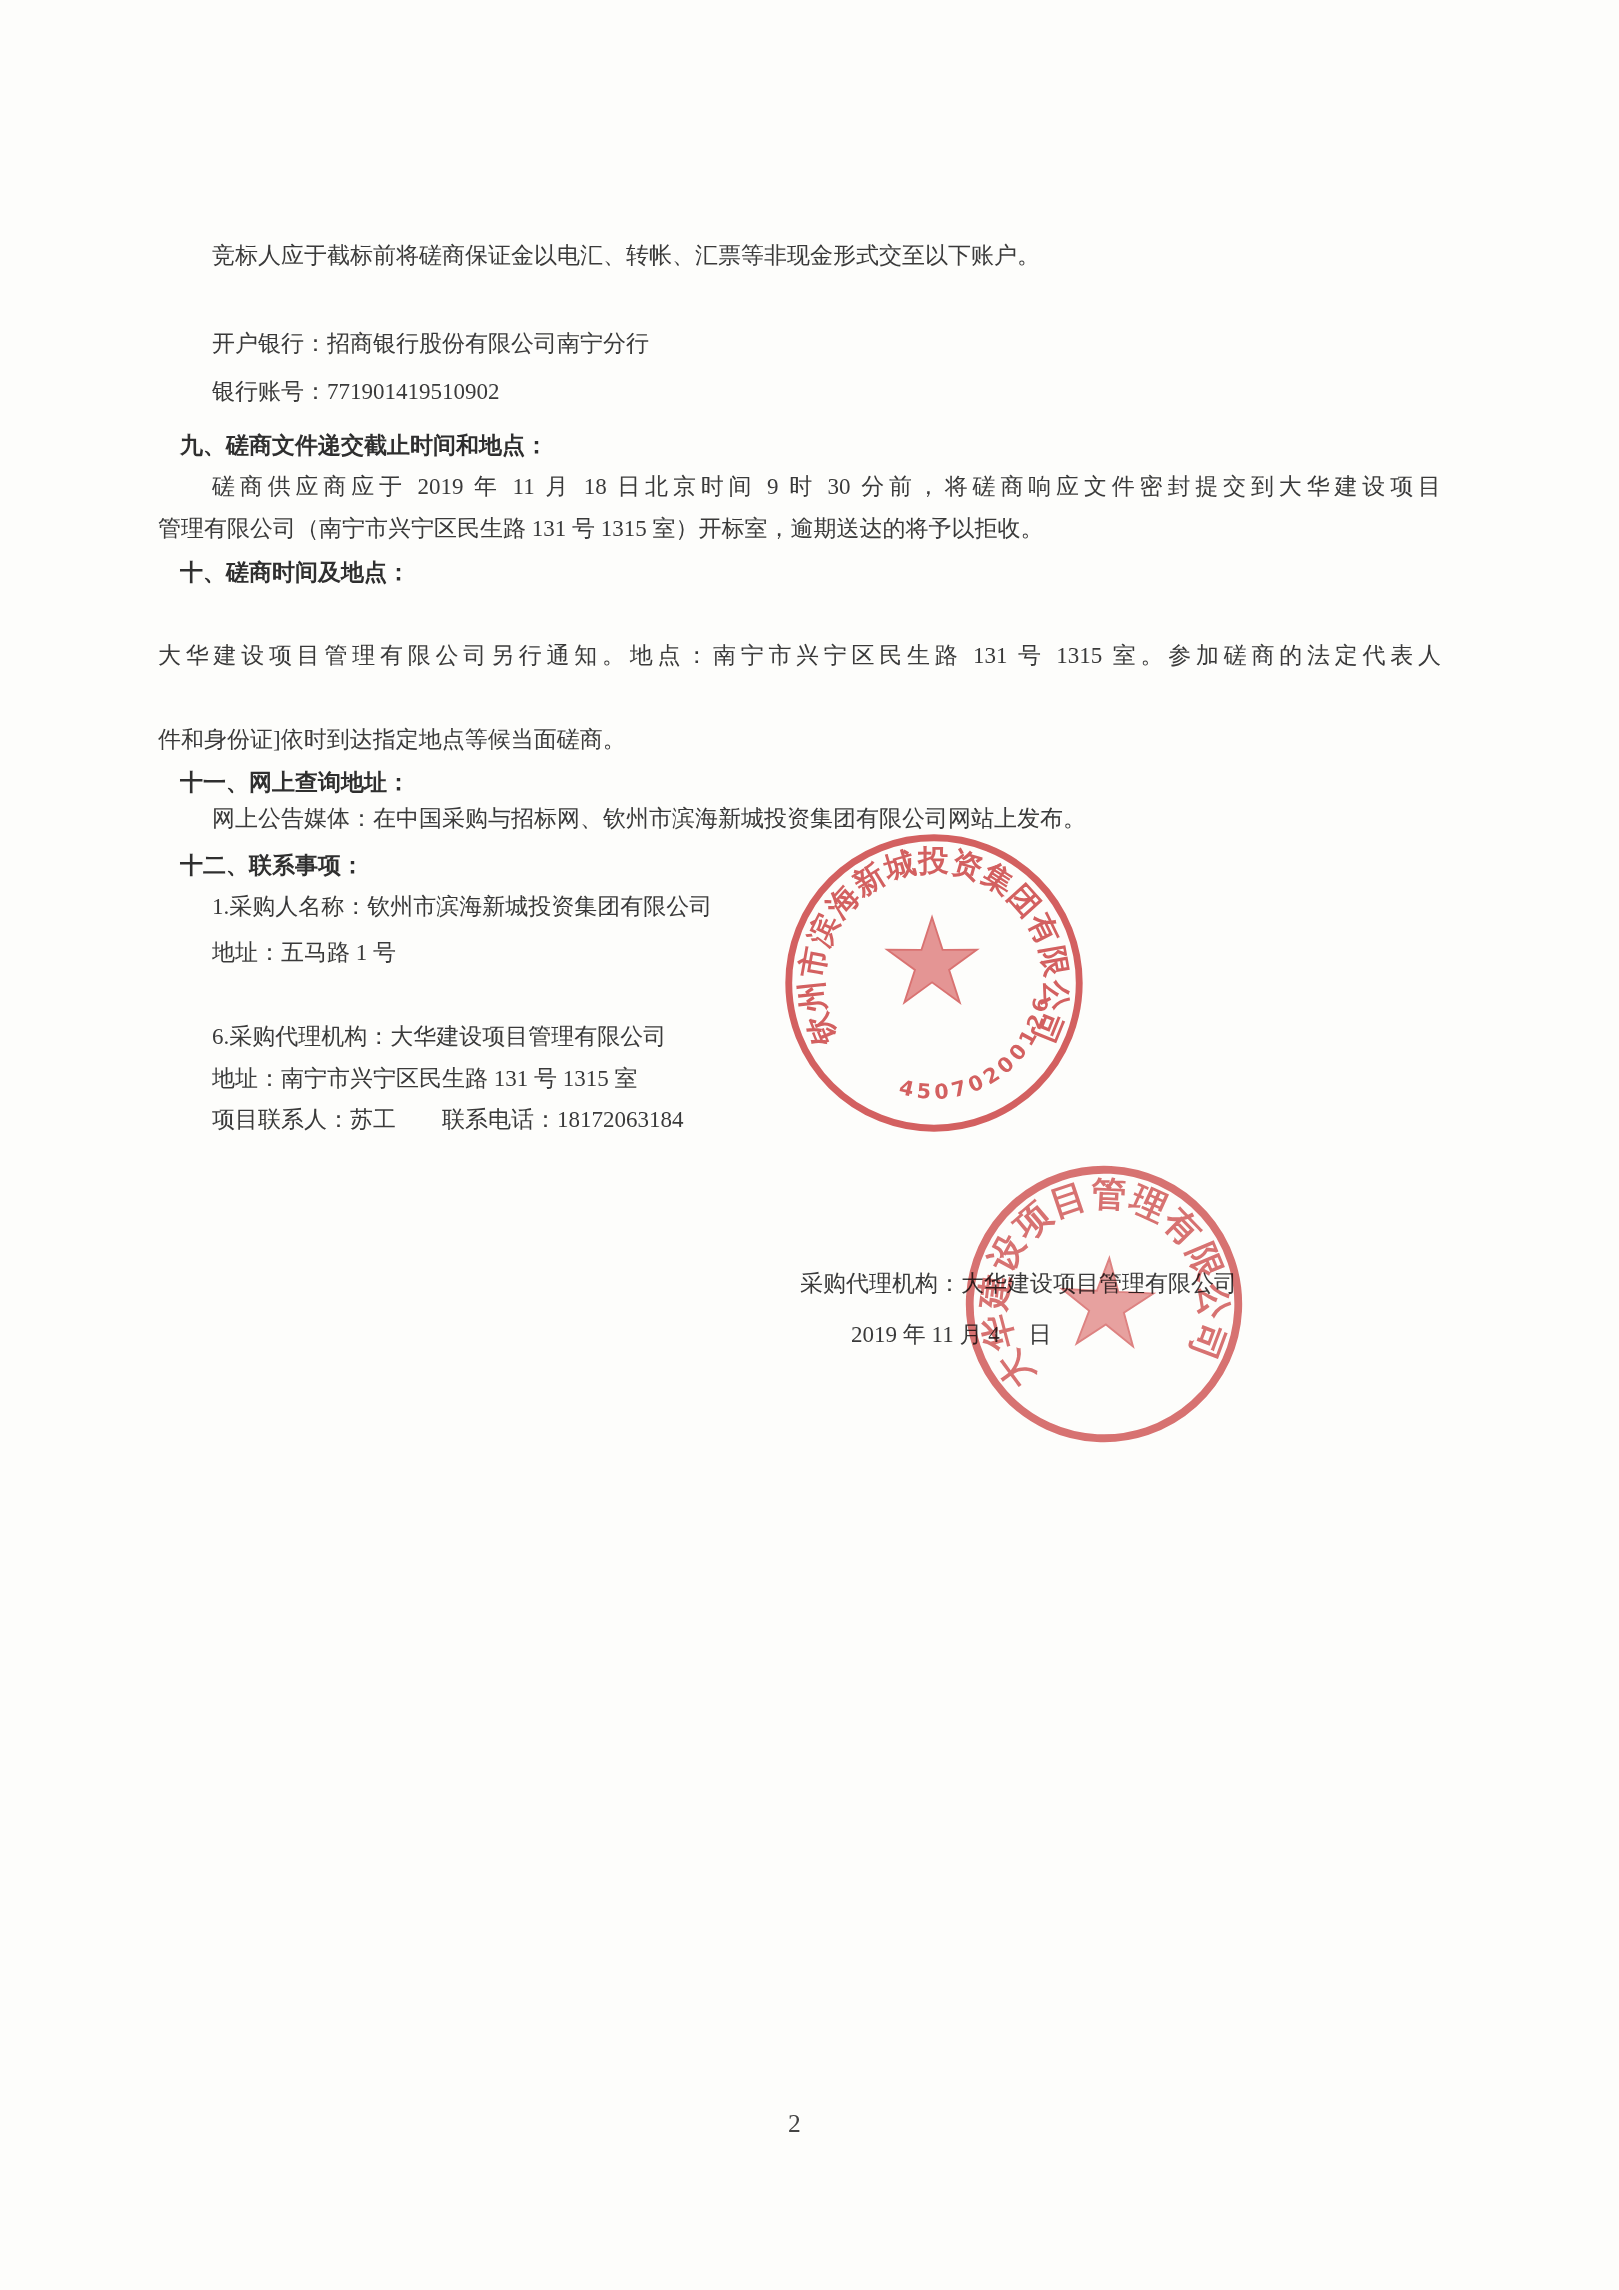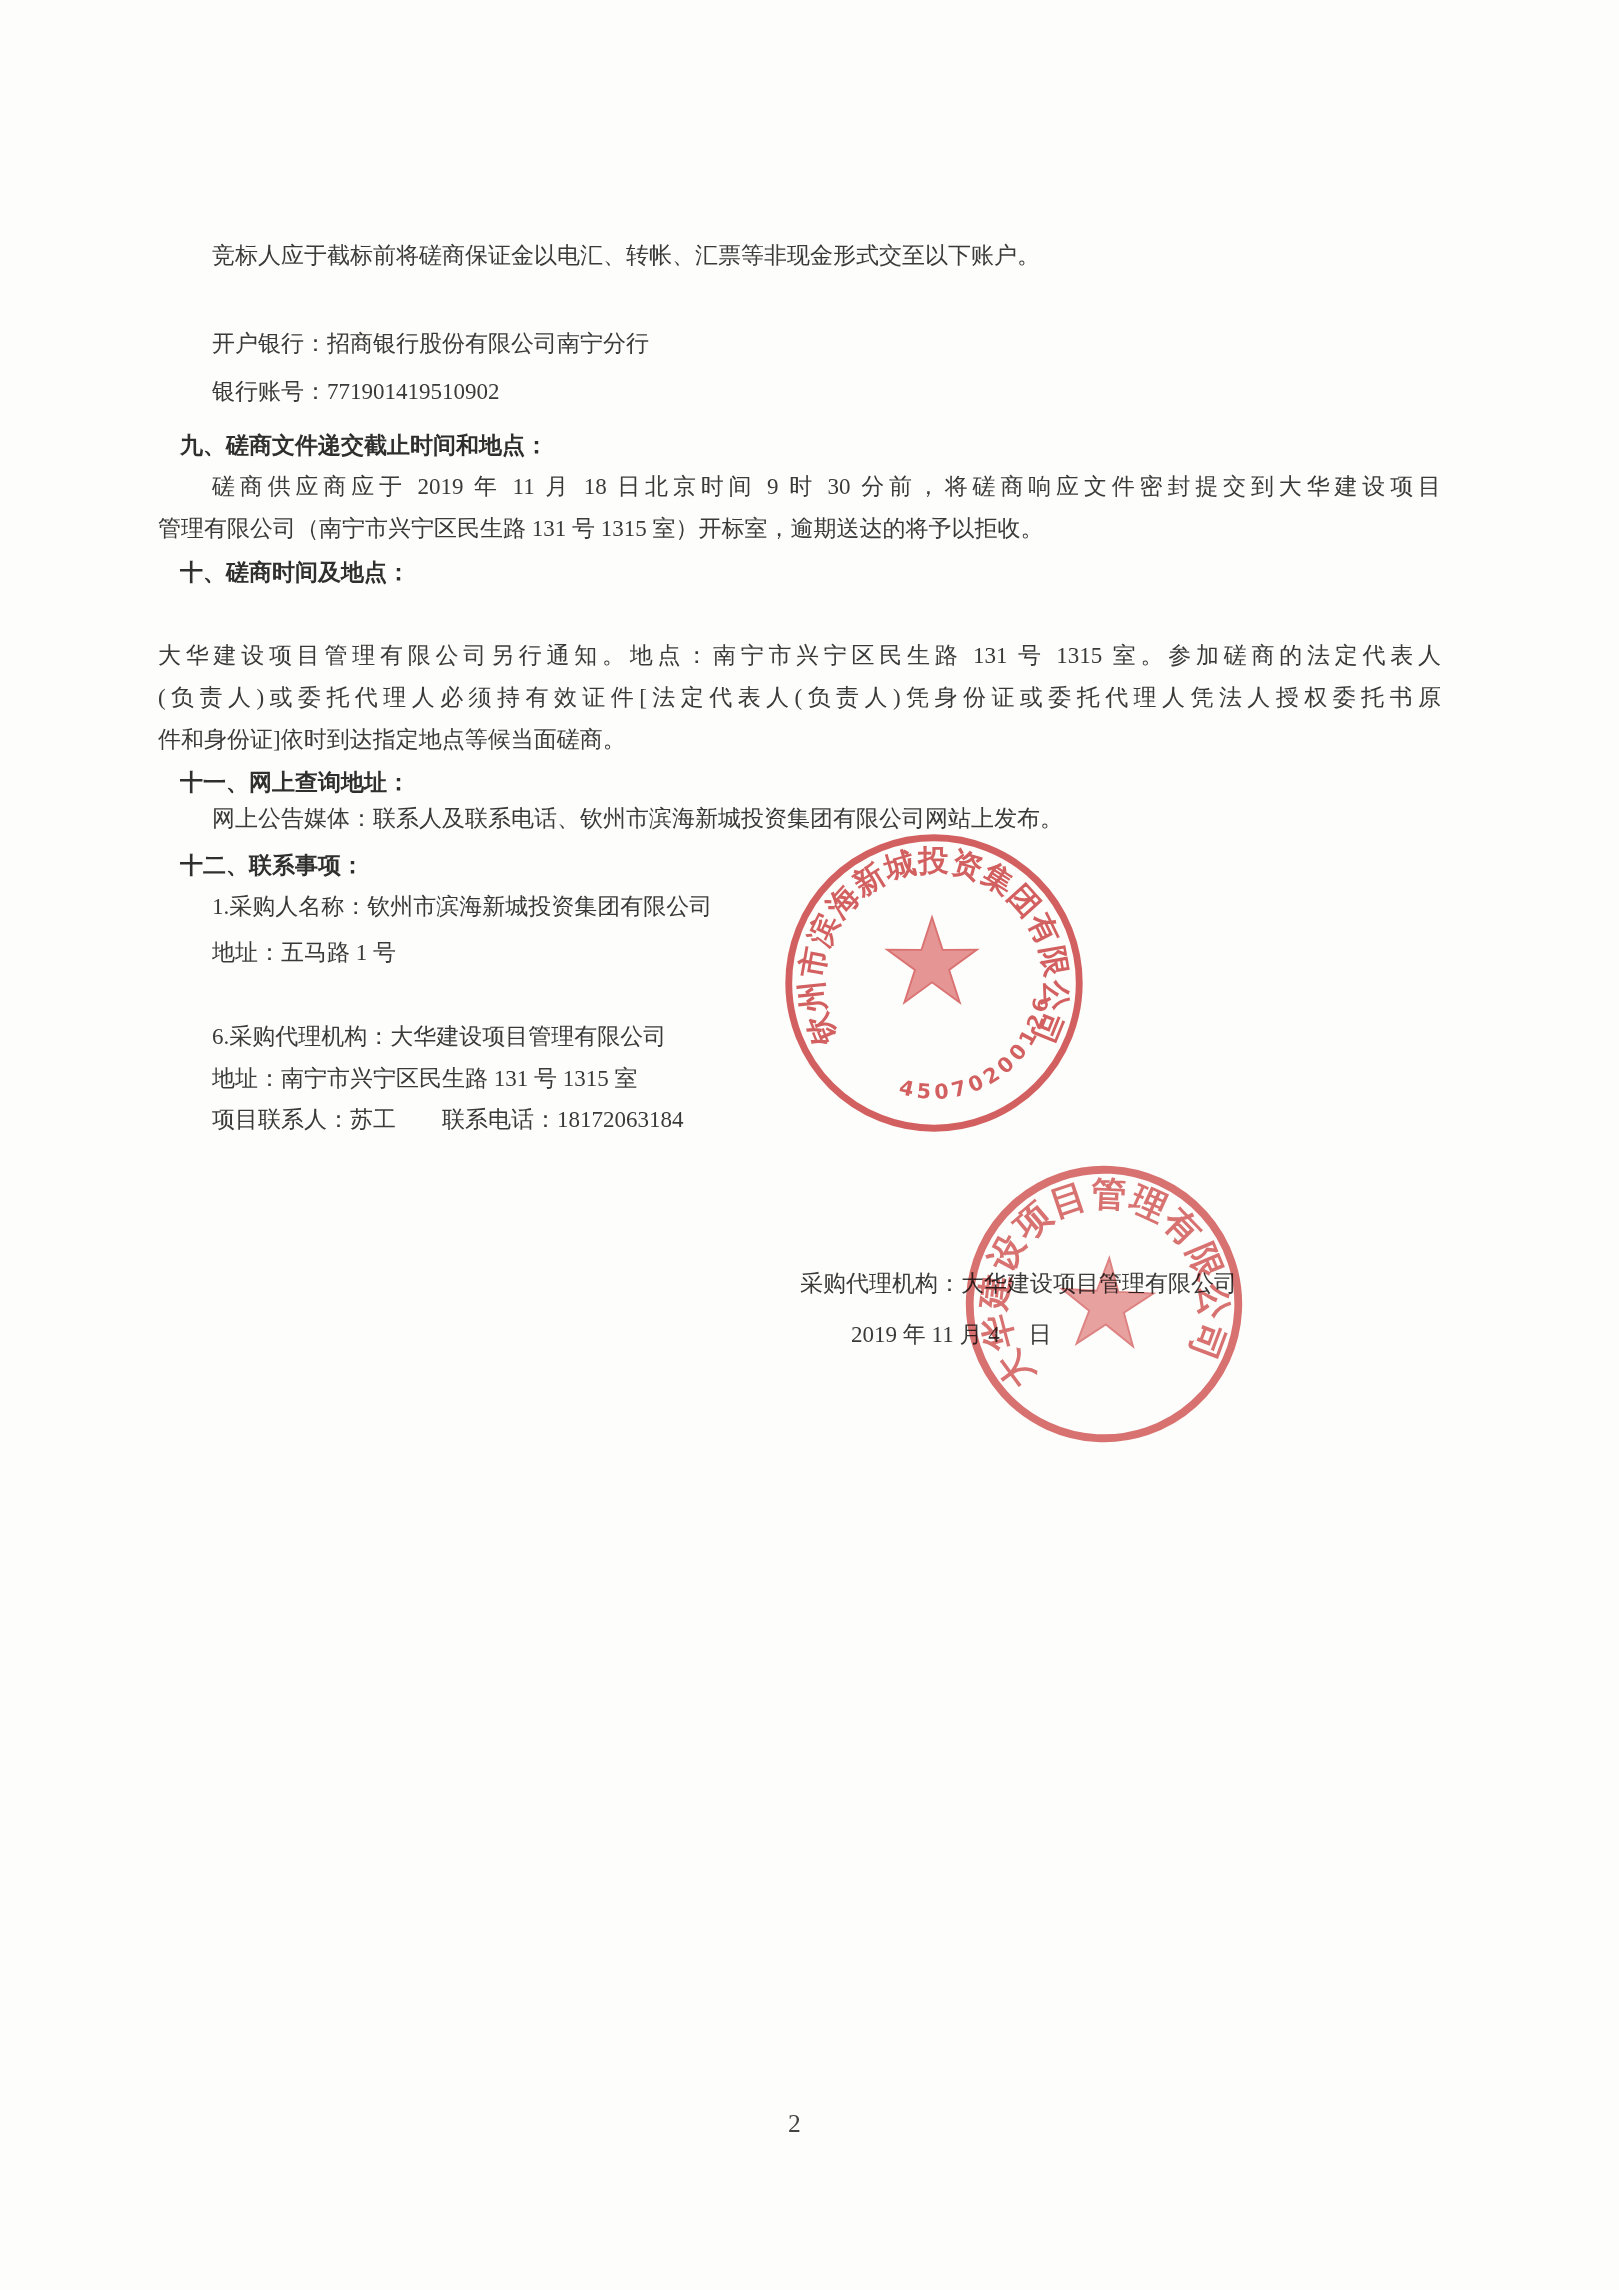--- a/index.html
+++ b/index.html
@@ -62,25 +62,24 @@
   <div class="line ind" style="top:238px">竞标人应于截标前将磋商保证金以电汇、转帐、汇票等非现金形式交至以下账户。</div>
   <div class="line ind" style="top:326px">开户银行：招商银行股份有限公司南宁分行</div>
   <div class="line ind" style="top:374px">银行账号：771901419510902</div>
 
   <div class="line head" style="top:428px">九、磋商文件递交截止时间和地点：</div>
   <div class="line just indent1" style="top:469px">磋商供应商应于 2019 年 11 月 18 日北京时间 9 时 30 分前，将磋商响应文件密封提交到大华建设项目</div>
   <div class="line flush" style="top:511px">管理有限公司（南宁市兴宁区民生路 131 号 1315 室）开标室，逾期送达的将予以拒收。</div>
 
   <div class="line head" style="top:555px">十、磋商时间及地点：</div>
   <div class="line just" style="top:638px">大华建设项目管理有限公司另行通知。地点：南宁市兴宁区民生路 131 号 1315 室。参加磋商的法定代表人</div>
-  <div class="line just" style="top:680px">(负责人)或委托代理人必须持有效证件[法定代表人(负责人)凭身份证或委托代理人凭法人授权委托书原</div>
   <div class="line flush" style="top:722px">件和身份证]依时到达指定地点等候当面磋商。</div>
 
   <div class="line head" style="top:765px">十一、网上查询地址：</div>
-  <div class="line ind" style="top:801px">网上公告媒体：联系人及联系电话、钦州市滨海新城投资集团有限公司网站上发布。</div>
+  <div class="line ind" style="top:801px">网上公告媒体：在中国采购与招标网、钦州市滨海新城投资集团有限公司网站上发布。</div>
 
   <div class="line head" style="top:848px">十二、联系事项：</div>
   <div class="line ind" style="top:889px">1.采购人名称：钦州市滨海新城投资集团有限公司</div>
   <div class="line ind" style="top:935px">地址：五马路 1 号</div>
   <div class="line ind" style="top:1019px">6.采购代理机构：大华建设项目管理有限公司</div>
   <div class="line ind" style="top:1061px">地址：南宁市兴宁区民生路 131 号 1315 室</div>
   <div class="line ind" style="top:1102px">项目联系人：苏工　　联系电话：18172063184</div>
 
   <div class="line sig" style="top:1266px; left:800px;">采购代理机构：大华建设项目管理有限公司</div>
   <div class="line sig" style="top:1317px; left:851px;">2019 年 11 月 4　 日</div>

